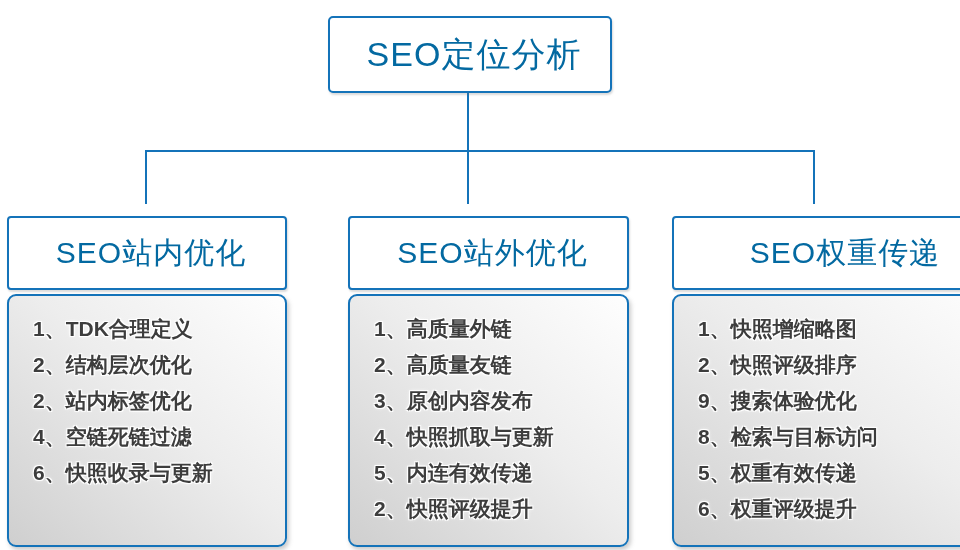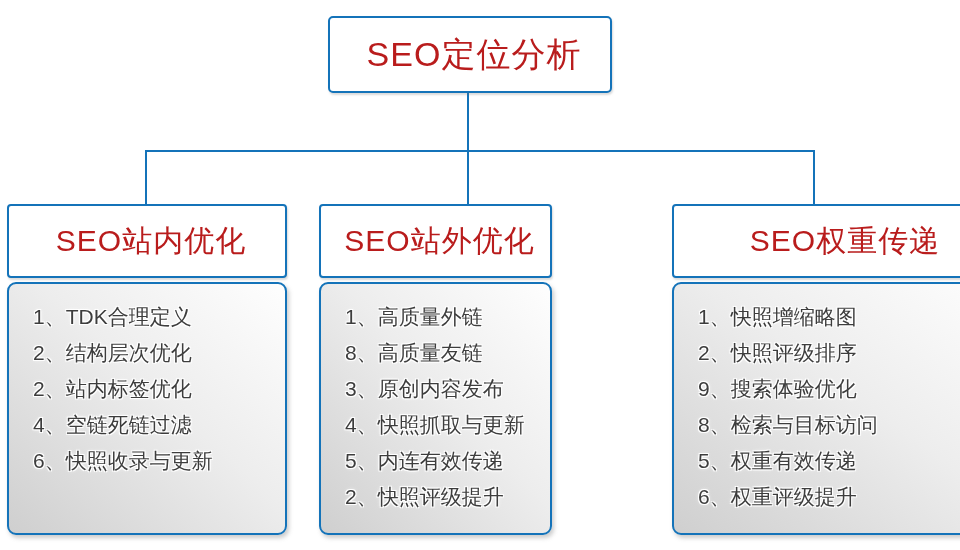--- a/index.html
+++ b/index.html
@@ -14,48 +14,49 @@
   .line{position:absolute;background:var(--accent,#1473b9);}
   .line.v{width:2px;}
   .line.h{height:2px;}
 
   
   .box{
     border:2px solid var(--accent,#1473b9);
     background:#ffffff;
     display:flex;align-items:center;justify-content:center;
     box-sizing:border-box;
-    color:#b91c1c;
+    color:#0369a1;
     box-shadow:1px 2px 2px rgba(110,110,110,0.25);
     padding-left:8px;
   }
   .top-box{
     position:absolute;left:328px;top:16px;width:284px;height:77px;
     border-radius:5px;font-size:34px;letter-spacing:1px;
   }
   .col{position:absolute;top:204px;}
   .head{
-    height:74px;border-radius:4px;font-size:30px;letter-spacing:1px;
+    height:74px;border-radius:4px;font-size:30px;letter-spacing:1px;margin-top:12px;
   }
   .panel{
     margin-top:4px;height:253px;
     border:2px solid var(--accent,#1473b9);
     border-radius:9px;
     background:linear-gradient(to bottom left,#fefefe 0%,#ededed 45%,#cfcfcf 100%);
     box-sizing:border-box;
     padding:15px 6px 0 24px;
     box-shadow:2px 3px 4px rgba(110,110,110,0.35);
   }
   .item{
     font-size:21px;line-height:36px;color:#3d3d3d;white-space:nowrap;
     text-shadow:1px 1px 0 rgba(255,255,255,0.95),
                -1px 1px 0 rgba(255,255,255,0.95),
                 1px -1px 0 rgba(255,255,255,0.95),
                -1px -1px 0 rgba(255,255,255,0.95),
                 0 0 4px #ffffff;
+    font-weight:bold;
   }
 </style>
 </head>
 <body style="--accent: #1473b9;">
 
 <div class="canvas">
 
   <div class="line v" style="left:467px;top:93px;height:111px"></div>
   <div class="line h" style="left:145px;top:150px;width:670px"></div>
   <div class="line v" style="left:145px;top:150px;height:54px"></div>
@@ -71,27 +72,27 @@
     </div>
     <div class="panel">
       <div class="item">1、TDK合理定义</div>
       <div class="item">2、结构层次优化</div>
       <div class="item">2、站内标签优化</div>
       <div class="item">4、空链死链过滤</div>
       <div class="item">6、快照收录与更新</div>
     </div>
   </div>
 
-  <div class="col" style="left:319px;width:233px">
+  <div class="col" style="left:348px;width:281px">
     <div class="box head">
       <span>SEO站外优化</span>
     </div>
     <div class="panel">
       <div class="item">1、高质量外链</div>
-      <div class="item">8、高质量友链</div>
+      <div class="item">2、高质量友链</div>
       <div class="item">3、原创内容发布</div>
       <div class="item">4、快照抓取与更新</div>
       <div class="item">5、内连有效传递</div>
       <div class="item">2、快照评级提升</div>
     </div>
   </div>
 
   <div class="col" style="left:672px;width:338px">
     <div class="box head">
       <span>SEO权重传递</span>

